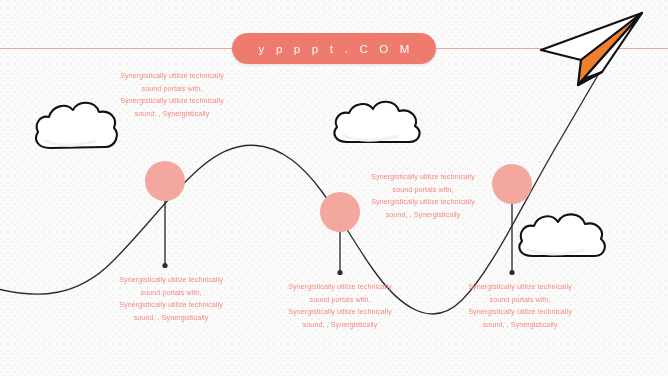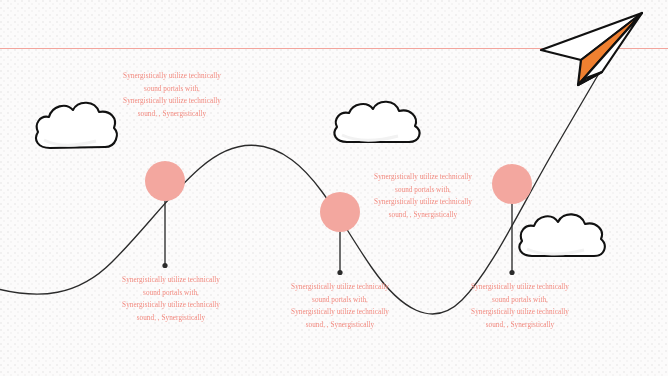--- a/index.html
+++ b/index.html
@@ -67,21 +67,21 @@
   .caption {
     position: absolute;
     width: 152px;
     text-align: center;
     color: #f2897f;
     font-size: 7.2px;
     line-height: 12.6px;
     letter-spacing: 0.05px;
     z-index: 5;
   }
-  .caption .ln { display: block; white-space: nowrap; font-family: Liberation Serif, serif; }
+  .caption .ln { display: block; white-space: nowrap; }
 
   #cap-top-1   { left: 96px;  top: 70px;  }
   #cap-top-2   { left: 347px; top: 171px; }
   #cap-bot-1   { left: 95px;  top: 274px; }
   #cap-bot-2   { left: 264px; top: 281px; }
   #cap-bot-3   { left: 444px; top: 281px; }
 
   
   .node {
     position: absolute;
@@ -163,20 +163,23 @@
       <path d="M 642 13 L 541 50 L 581 60 Z" fill="#ffffff" stroke="#111111" stroke-width="2.2" stroke-linejoin="round"></path>
 
       <path d="M 642 13 L 581 60 L 578 85 Z" fill="#f08030" stroke="#111111" stroke-width="2.2" stroke-linejoin="round"></path>
 
       <path d="M 642 13 L 602 72 L 578 85 Z" fill="#ffffff" stroke="#111111" stroke-width="2.2" stroke-linejoin="round"></path>
 
       <path d="M 578 85 L 602 72 L 586 78 Z" fill="#f3b9b3" stroke="#111111" stroke-width="2.0" stroke-linejoin="round"></path>
     </g>
   </svg>
 
+  <div id="title-pill">
+    <span class="t">y p p p t . C O M</span>
+  </div>
 
   <div class="node" id="node-1"></div>
   <div class="node" id="node-2"></div>
   <div class="node" id="node-3"></div>
 
   <div class="caption" id="cap-top-1">
     <span class="ln">Synergistically utilize technically</span>
     <span class="ln">sound portals with,</span>
     <span class="ln">Synergistically utilize technically</span>
     <span class="ln">sound, , Synergistically</span>

